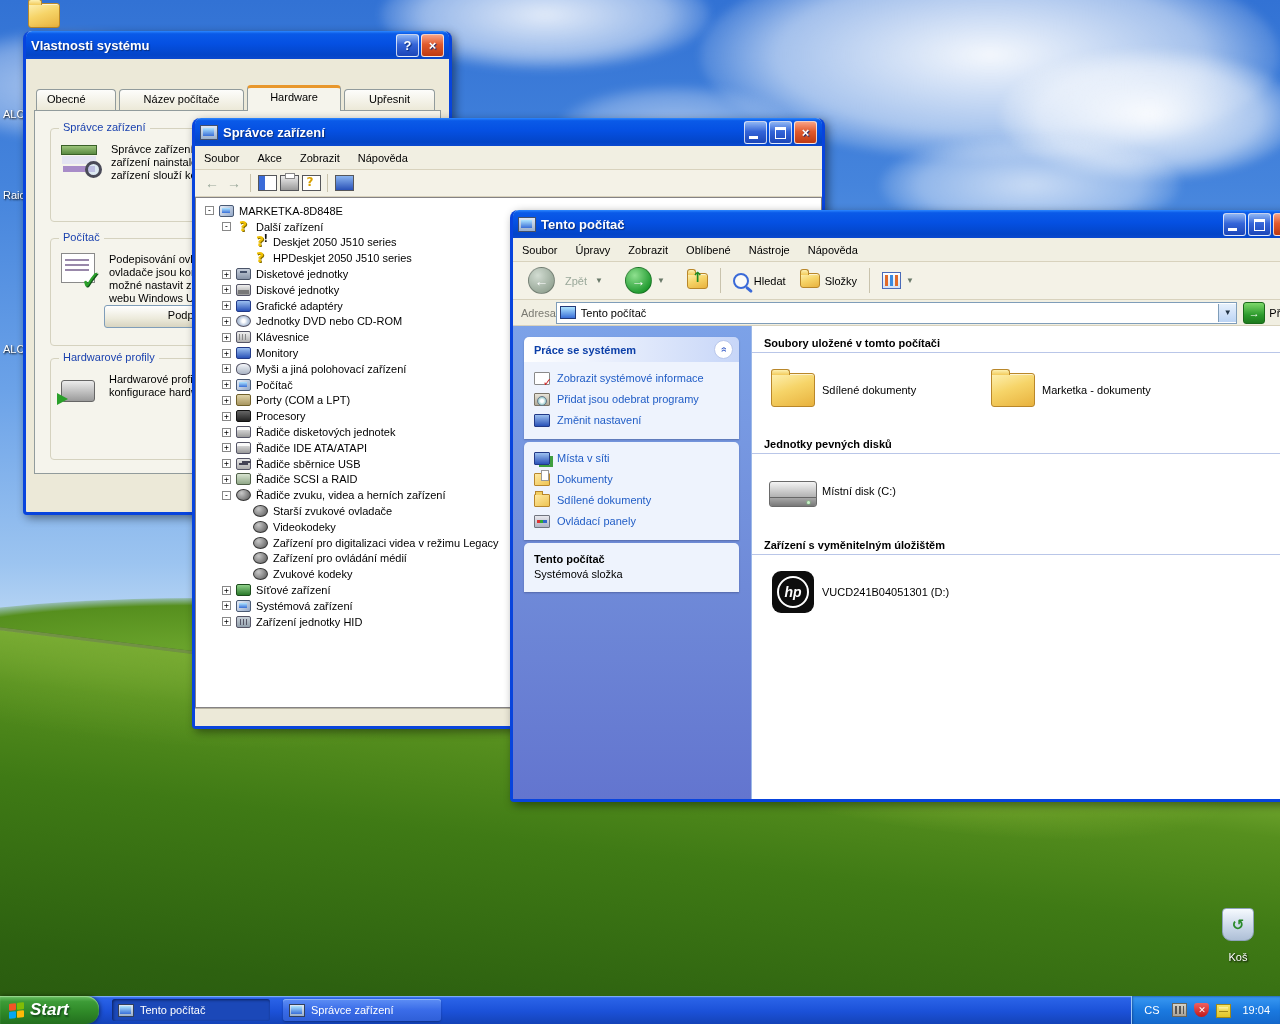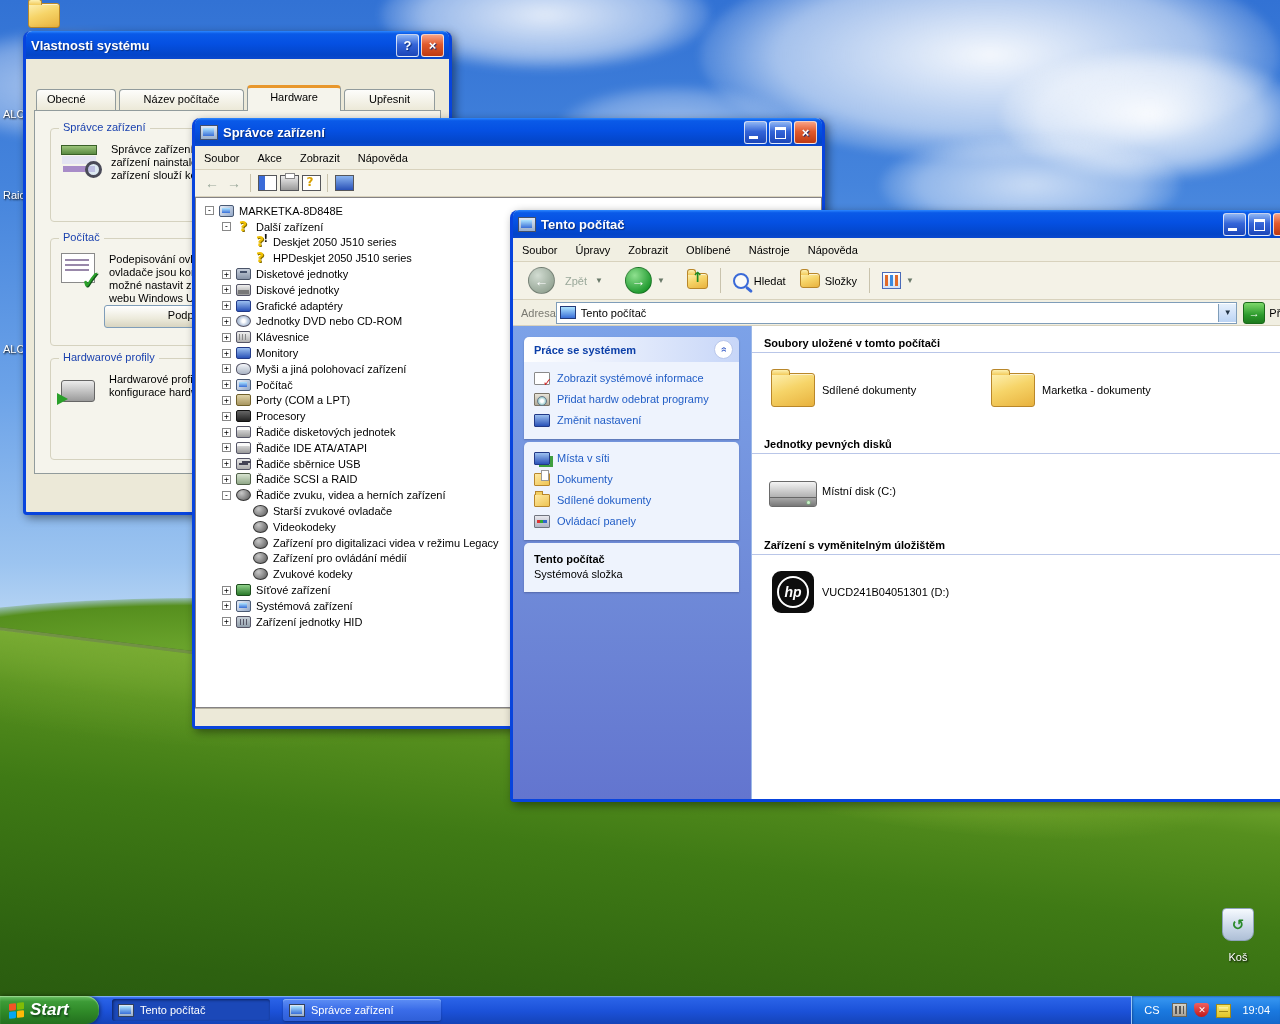--- a/index.html
+++ b/index.html
@@ -590,21 +590,21 @@
         </div>
         <div class="panel-b">
 
             <div class="p-item">
               <span class="pi pi-sysinfo"></span>
               <span>Zobrazit systémové informace</span>
             </div>
 
             <div class="p-item">
               <span class="pi pi-programs"></span>
-              <span>Přidat hardw odebrat programy</span>
+              <span>Přidat jsou odebrat programy</span>
             </div>
 
             <div class="p-item">
               <span class="pi pi-settings"></span>
               <span>Změnit nastavení</span>
             </div>
           </div>
       </div>
       <div class="panel">
         <div class="panel-b">

